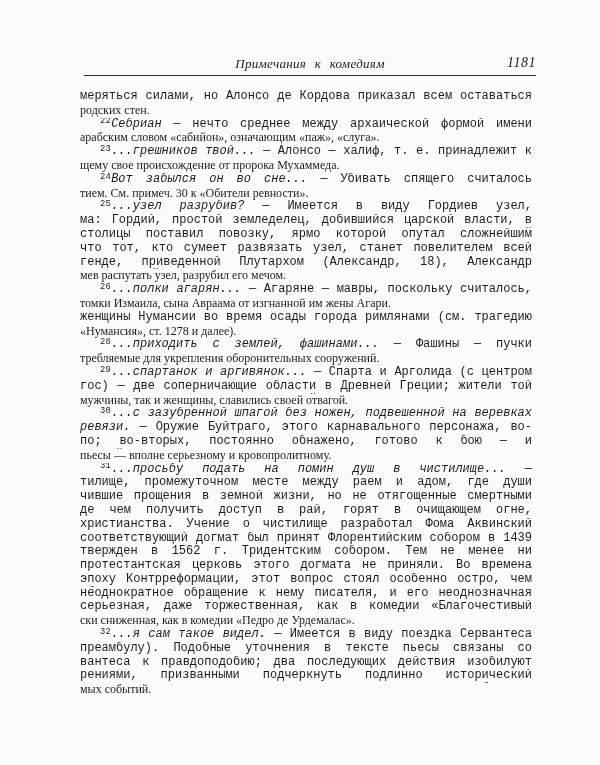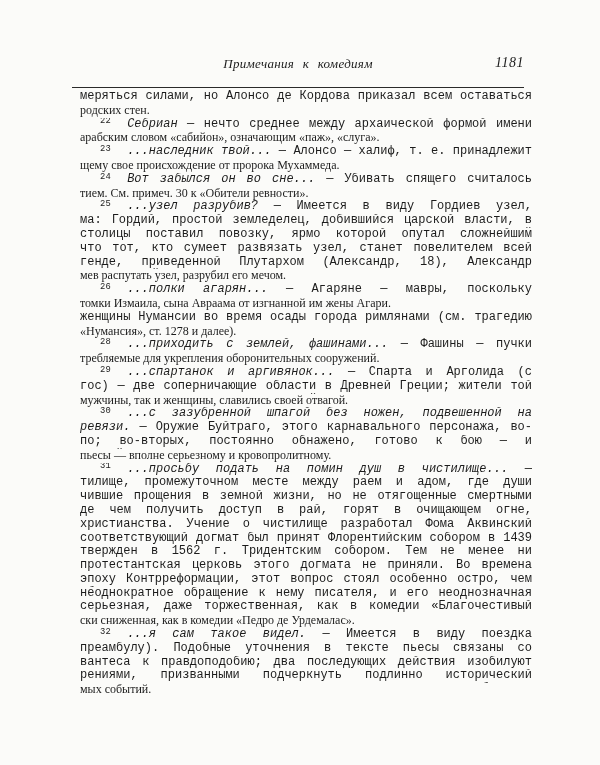--- a/index.html
+++ b/index.html
@@ -6,22 +6,22 @@
   body {
     width:600px; height:765px;
     background:#f6f6f4;
     font-family:"Liberation Serif","DejaVu Serif",serif;
   }
   .page {
     position:relative; width:600px; height:765px;
     background:#fbfbf9; color:#1c1c1c; overflow:hidden;
   }
   .running-head {
-    position:absolute; left:72px; top:56px; width:452px;
-    border-bottom:1.6px solid #2a2a2a; padding-bottom:15px;
+    position:absolute; left:84px; top:56px; width:452px;
+    border-bottom:1.6px solid #2a2a2a; padding-bottom:3px;
   }
   .running-head .title {
     display:block; text-align:center;
     font-style:italic; font-size:13px; word-spacing:5px; letter-spacing:0.3px;
   }
   .running-head .pagenum {
     position:absolute; right:0; top:-1px;
     font-style:italic; font-size:14px; letter-spacing:0.5px;text-align:right;
   }
   .textblock {
@@ -31,42 +31,42 @@
   .para { margin:0; }
   .line {
     height:13.8px; overflow:hidden;
     text-align:justify;
   }
   .line.just { text-align-last:justify;font-family:Liberation Mono, monospace; }
   .line.indent { text-indent:20px; }
   .i { font-style:italic; }
   .s {
     font-size:8.8px; position:relative; top:-3.2px;
-    margin-right:16px; letter-spacing:0.3px;
+    margin-right:0; letter-spacing:0.3px;
   }
 </style>
 </head>
 <body>
 
 <div class="page">
   <div class="running-head">
     <span class="title">Примечания к комедиям</span>
     <span class="pagenum">1181</span>
   </div>
   <div class="textblock">
       <div class="para">
         <div class="line just"><span class="n">меряться силами, но Алонсо де Кордова приказал всем оставаться в пределах го-</span></div>
         <div class="line"><span class="n">родских стен.</span></div>
       </div>
       <div class="para">
         <div class="line just indent"><span class="s">22</span><span class="i">Себриан</span><span class="n"> — нечто среднее между архаической формой имени «Киприан» и</span></div>
         <div class="line"><span class="n">арабским словом «сабийон», означающим «паж», «слуга».</span></div>
       </div>
       <div class="para">
-        <div class="line just indent"><span class="s">23</span><span class="i">...наследник твой...</span><span class="n"> — Алонсо — халиф, т. е. принадлежит к роду, веду-</span></div>
+        <div class="line just indent"><span class="s">23</span><span class="i">...грешников твой...</span><span class="n"> — Алонсо — халиф, т. е. принадлежит к роду, веду-</span></div>
         <div class="line"><span class="n">щему свое происхождение от пророка Мухаммеда.</span></div>
       </div>
       <div class="para">
         <div class="line just indent"><span class="s">24</span><span class="i">Вот забылся он во сне...</span><span class="n"> — Убивать спящего считалось крайним бесчес-</span></div>
         <div class="line"><span class="n">тием. См. примеч. 30 к «Обители ревности».</span></div>
       </div>
       <div class="para">
         <div class="line just indent"><span class="s">25</span><span class="i">...узел разрубив?</span><span class="n"> — Имеется в виду Гордиев узел, неразрешимая пробле-</span></div>
         <div class="line just"><span class="n">ма: Гордий, простой земледелец, добившийся царской власти, в цитадели своей</span></div>
         <div class="line just"><span class="n">столицы поставил повозку, ярмо которой опутал сложнейшим узлом. Считалось,</span></div>

